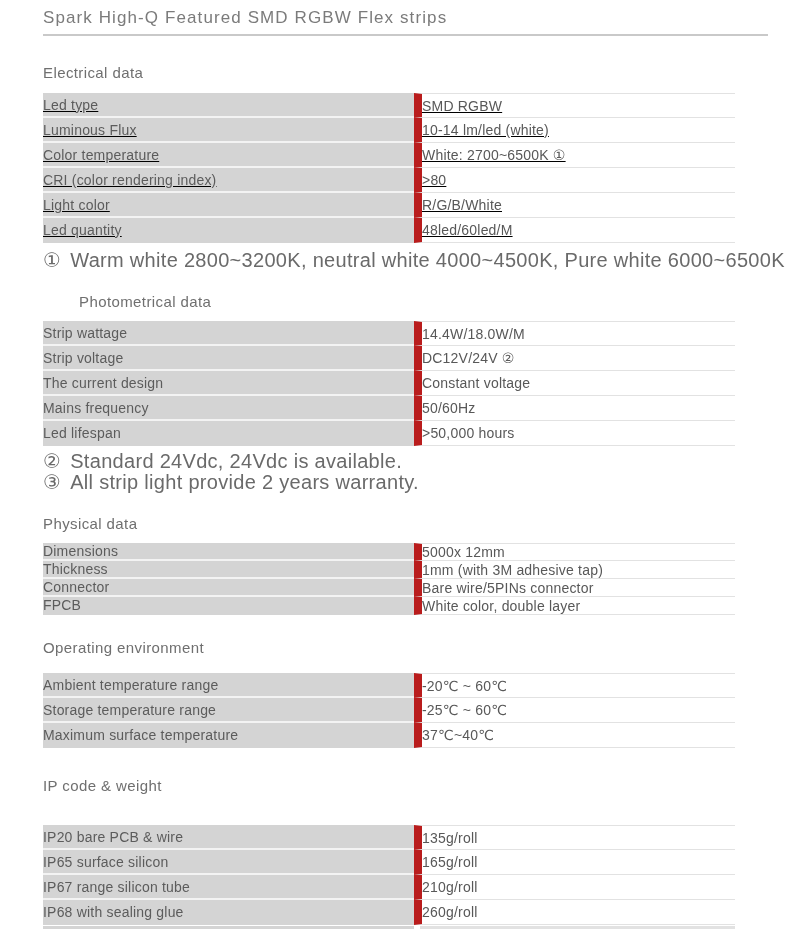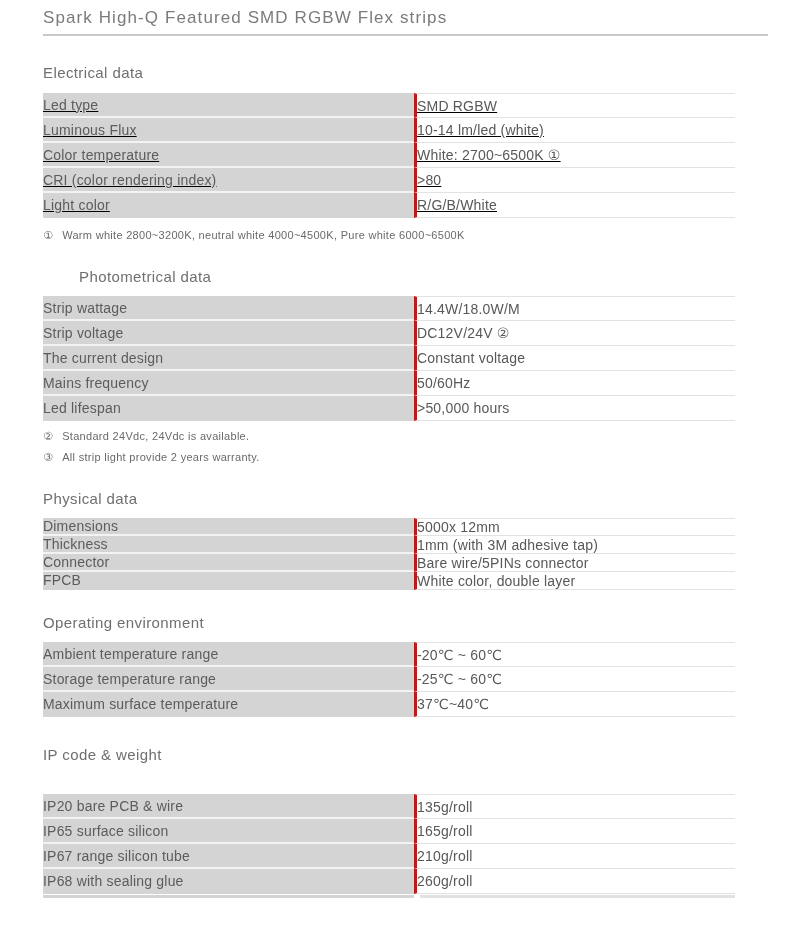--- a/index.html
+++ b/index.html
@@ -28,41 +28,41 @@
     white-space:nowrap;overflow:hidden;
   }
   table.spec.compact td{height:17px;}
   td.label{
     width:371px;background:var(--cell-label-bg);color:var(--cell-label-text);
     padding-left:8px;border-bottom:2px solid var(--label-separator);
   }
   table.spec tr:last-child td.label{border-bottom:2px solid transparent;}
   td.value{
     color:var(--cell-value-text);padding-left:8px;
-    border-left:3px solid #b91c1c;
+    border-left:8px solid #b91c1c;
     border-bottom:1px solid var(--row-border);
   }
   table.spec tr:first-child td.value{border-top:1px solid var(--row-border);}
 
   .footnote{
-    font-size:11px;line-height:21px;color:var(--footnote-text);letter-spacing:.3px;
+    font-size:20px;line-height:21px;color:var(--footnote-text);letter-spacing:.3px;
   }
   .fn-marker{margin-right:9px;}
 
   
   .s1 .section-heading{margin-top:27px;}
   .s1 table{margin-top:10px;text-decoration:underline;}
   .s1 .footnotes{margin-top:7px;}
   .s2 .section-heading{margin-top:21px;margin-left:36px;}
   .s2 table{margin-top:9px;}
   .s2 .footnotes{margin-top:5px;}
   .s3 .section-heading{margin-top:21px;}
   .s3 table{margin-top:9px;}
   .s4 .section-heading{margin-top:23px;}
-  .s4 table{margin-top:9px;}
+  .s4 table{margin-top:15px;}
   .s5 .section-heading{margin-top:28px;}
   .s5 table{margin-top:29px;}
 
   .cut-row{
     width:692px;height:3px;margin-top:1px;
     background:linear-gradient(to right,
       var(--cell-label-bg) 0,var(--cell-label-bg) 371px,
       #ffffff 371px,#ffffff 377px,
       var(--row-border) 377px,var(--row-border) 100%);
   }
@@ -91,20 +91,24 @@
         <td class="label">Color temperature</td>
         <td class="value">White: 2700~6500K ①</td>
       </tr>
       <tr>
         <td class="label">CRI (color rendering index)</td>
         <td class="value">&gt;80</td>
       </tr>
       <tr>
         <td class="label">Light color</td>
         <td class="value">R/G/B/White</td>
+      </tr>
+      <tr>
+        <td class="label">Led quantity</td>
+        <td class="value">48led/60led/M</td>
       </tr>
     </tbody>
       </table>
     <div class="footnotes">
       <div class="footnote">
         <span class="fn-marker">①</span><span class="fn-text">Warm white 2800~3200K, neutral white 4000~4500K, Pure white 6000~6500K</span>
       </div>
     </div>
   </section>
 

